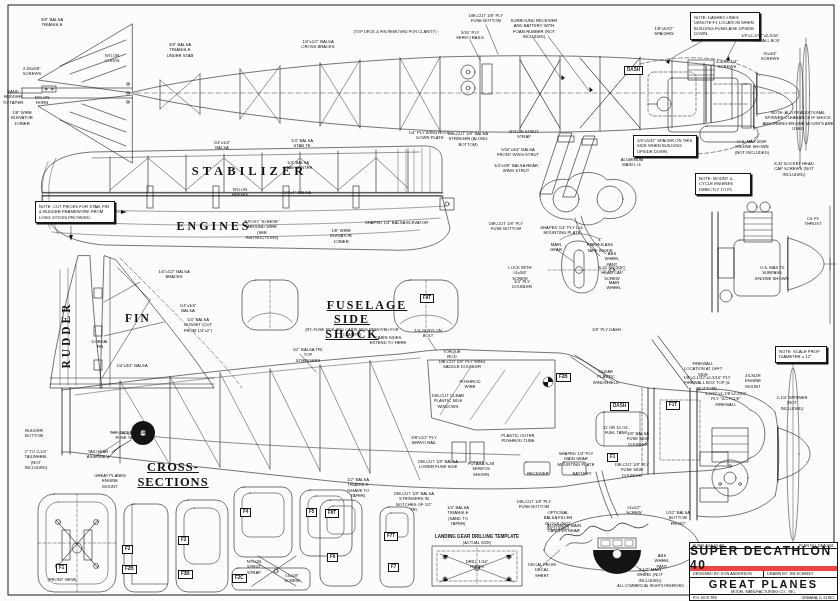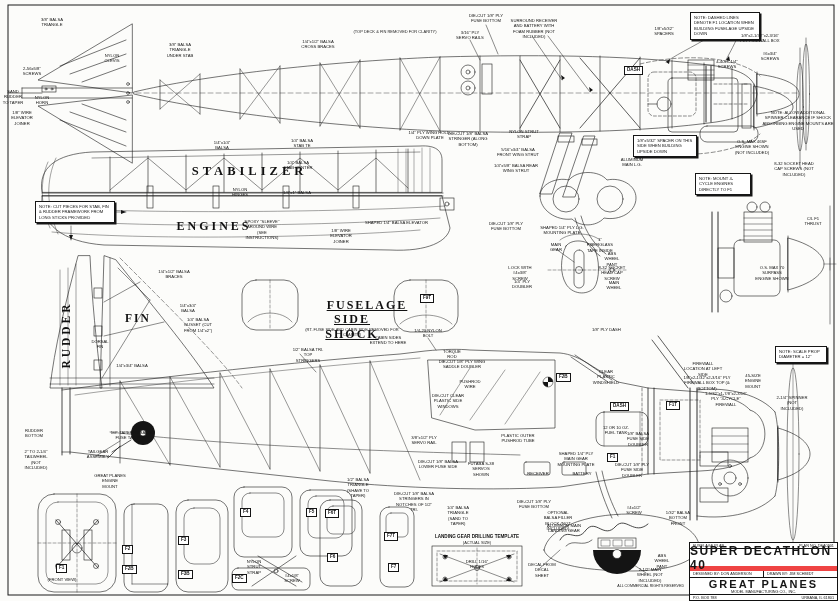--- a/index.html
+++ b/index.html
@@ -280,20 +280,21 @@
 </svg>
 
 <div class="vts" style="left:320px;top:29px;width:150px">(TOP DECK &amp; FIN REMOVED FOR CLARITY)</div>
 <div class="vt t-stab" style="left:185px;top:164px;width:129px">STABILIZER</div>
 <div class="vt t-elev" style="left:164px;top:219px;width:100px">ENGINES</div>
 <div class="vt t-fin" style="left:118px;top:312px;width:40px">FIN</div>
 <div class="vt t-rud" style="left:60px;top:370px;width:70px">RUDDER</div>
 <div class="vt t-side" style="left:322px;top:298px;width:90px">FUSELAGE</div>
 <div class="vt t-side" style="left:307px;top:312px;width:90px">SIDE SHOCK</div>
 <div class="vts" style="left:297px;top:327px;width:110px">(RT. FUSE SIDE AND CABIN SIDE REMOVED FOR CLARITY)</div>
+<div class="vt t-cross" style="left:118px;top:460px;width:110px">CROSS-SECTIONS</div>
 <div class="vt t-lgt" style="left:428px;top:534px;width:98px">LANDING GEAR DRILLING TEMPLATE</div>
 <div class="vts" style="left:428px;top:540px;width:98px">(ACTUAL SIZE)</div>
 
 <div class="note" style="left:690px;top:12px;width:62px">NOTE: DASHED LINES DENOTE F1 LOCATION WHEN BUILDING FUSELAGE UPSIDE DOWN</div>
 <div class="note" style="left:35px;top:201px;width:72px">NOTE: CUT PIECES FOR STAB, FIN &amp; RUDDER FRAMEWORK FROM LONG STICKS PROVIDED</div>
 <div class="note" style="left:633px;top:135px;width:56px">1/8"x5/32" SPACER ON THIS SIDE WHEN BUILDING UPSIDE DOWN</div>
 <div class="note" style="left:695px;top:173px;width:48px">NOTE: MOUNT 4-CYCLE ENGINES DIRECTLY TO F1</div>
 <div class="note" style="left:775px;top:346px;width:44px">NOTE: SCALE PROP DIAMETER = 12"</div>
 <div class="plain" style="left:762px;top:110px;width:72px">NOTE: ALLOW ADDITIONAL SPINNER CLEARANCE IF SHOCK ABSORBING ENGINE MOUNTS ARE USED</div>
 

